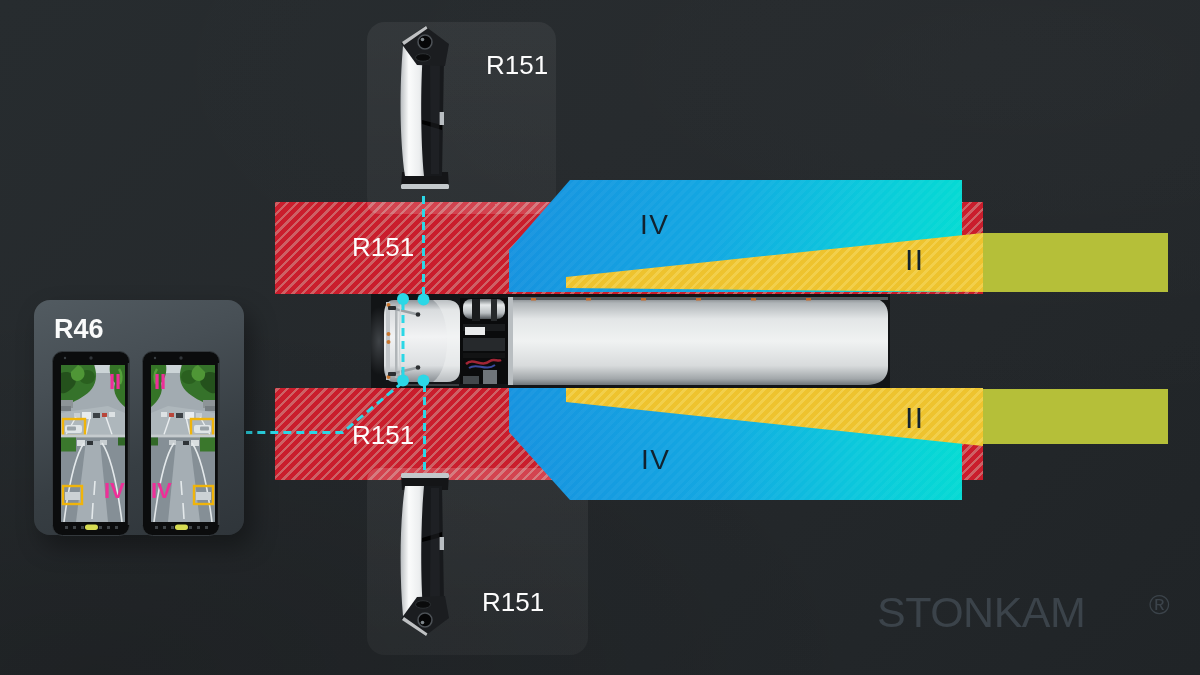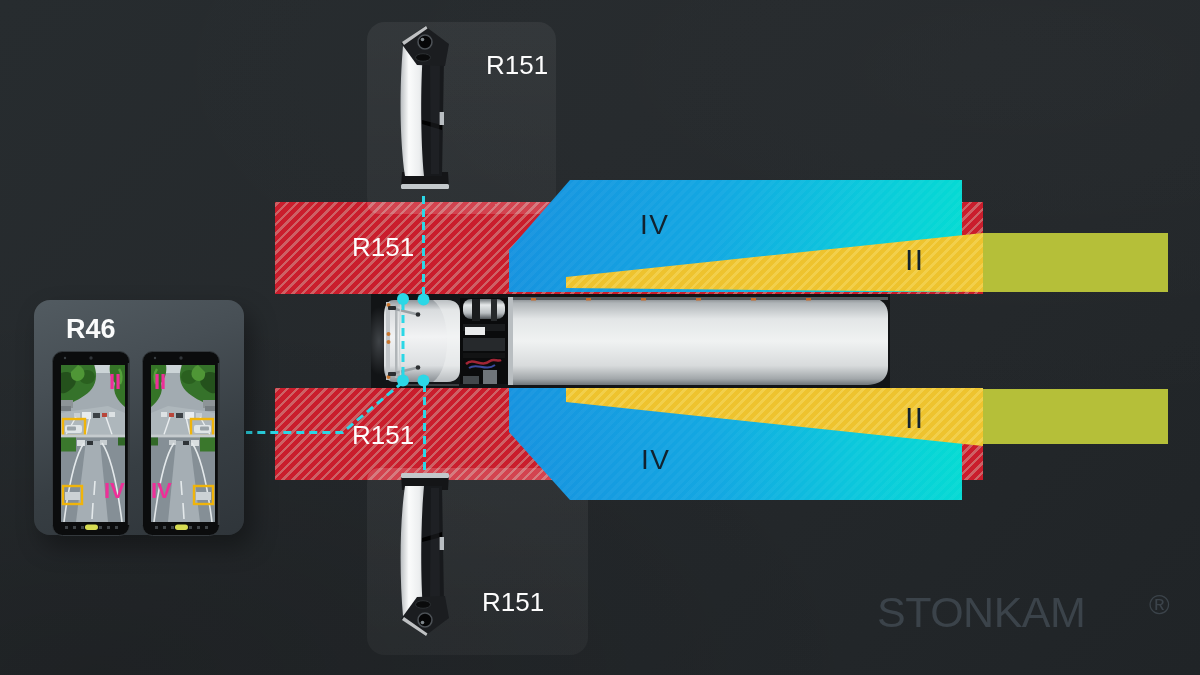--- a/index.html
+++ b/index.html
@@ -32,21 +32,21 @@
 .yel-bot{top:388px;height:58px;clip-path:polygon(0 0,417px 0,417px 58px,0 14px);}
 .olive{position:absolute;left:983px;width:185px;background:#b5bf39;}
 .ol-top{top:233px;height:59px;}
 .ol-bot{top:389px;height:55px;}
 .truckstrip{position:absolute;left:371px;top:294px;width:519px;height:94px;background:#101214;}
 .lbl{position:absolute;font-weight:normal;line-height:1;}
 .white{color:#fdfdfd;}
 .navy{color:#12222e;}
 .panel{position:absolute;left:34px;top:300px;width:210px;height:235px;border-radius:16px;
 background:linear-gradient(160deg,#525b61 0%,#474f55 30%,#373e43 65%,#2f353a 100%);box-shadow:8px 12px 24px rgba(0,0,0,0.35);}
-.r46{position:absolute;left:54px;top:314px;font-size:27px;font-weight:bold;color:#fafbfb;margin-left:12px;}
+.r46{position:absolute;left:54px;top:314px;font-size:27px;font-weight:bold;color:#fafbfb;}
 </style>
 </head>
 <body>
 <div class="stage">
   <div class="logo">STONKAM</div>
     <div class="logoR">®</div>
 
   <div class="backdrop bd-top"></div>
   <div class="backdrop bd-bot"></div>
 

